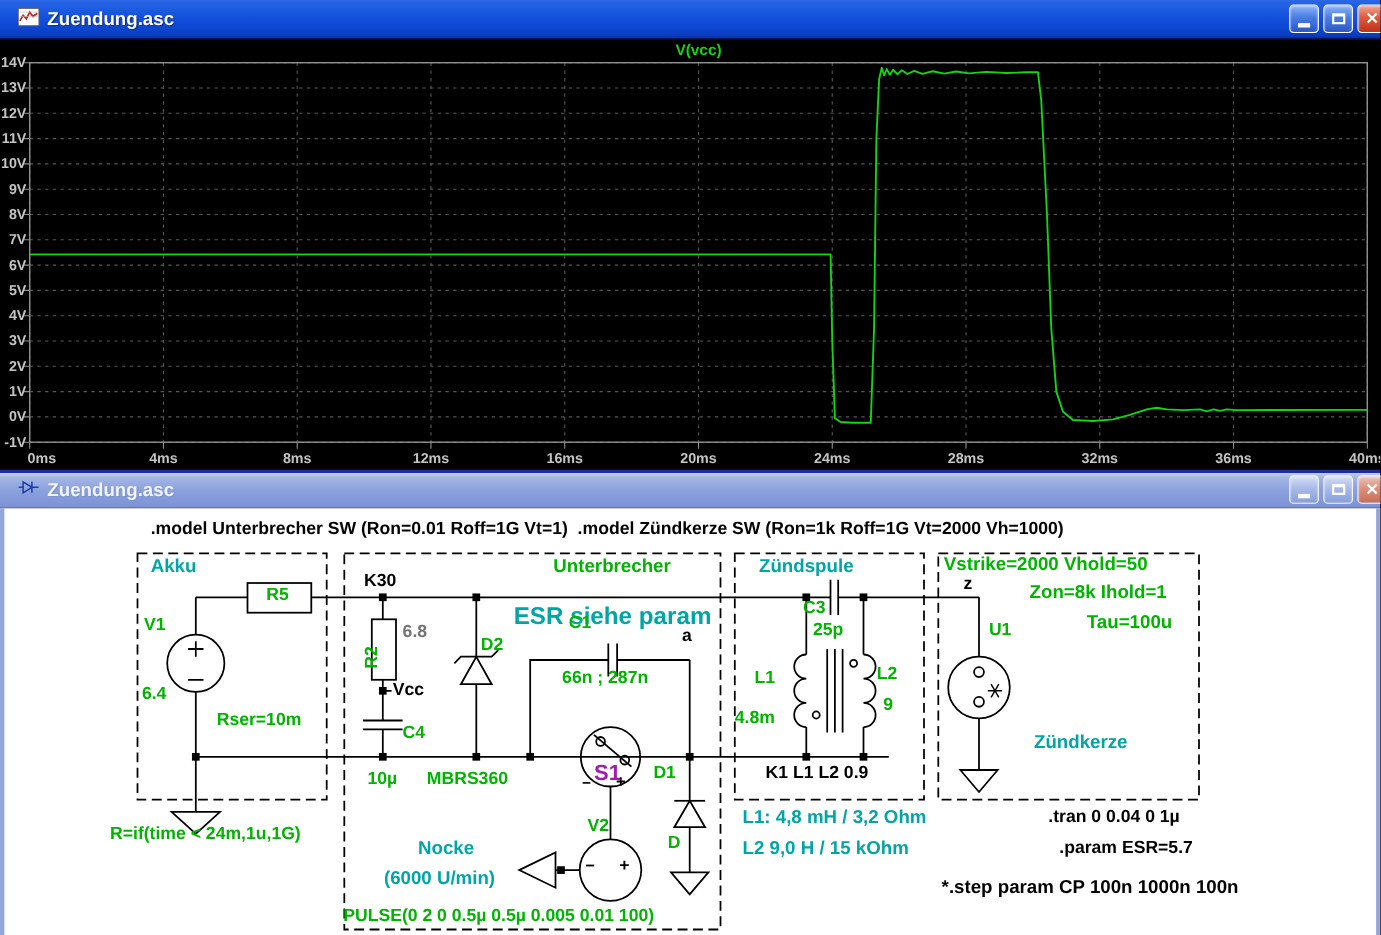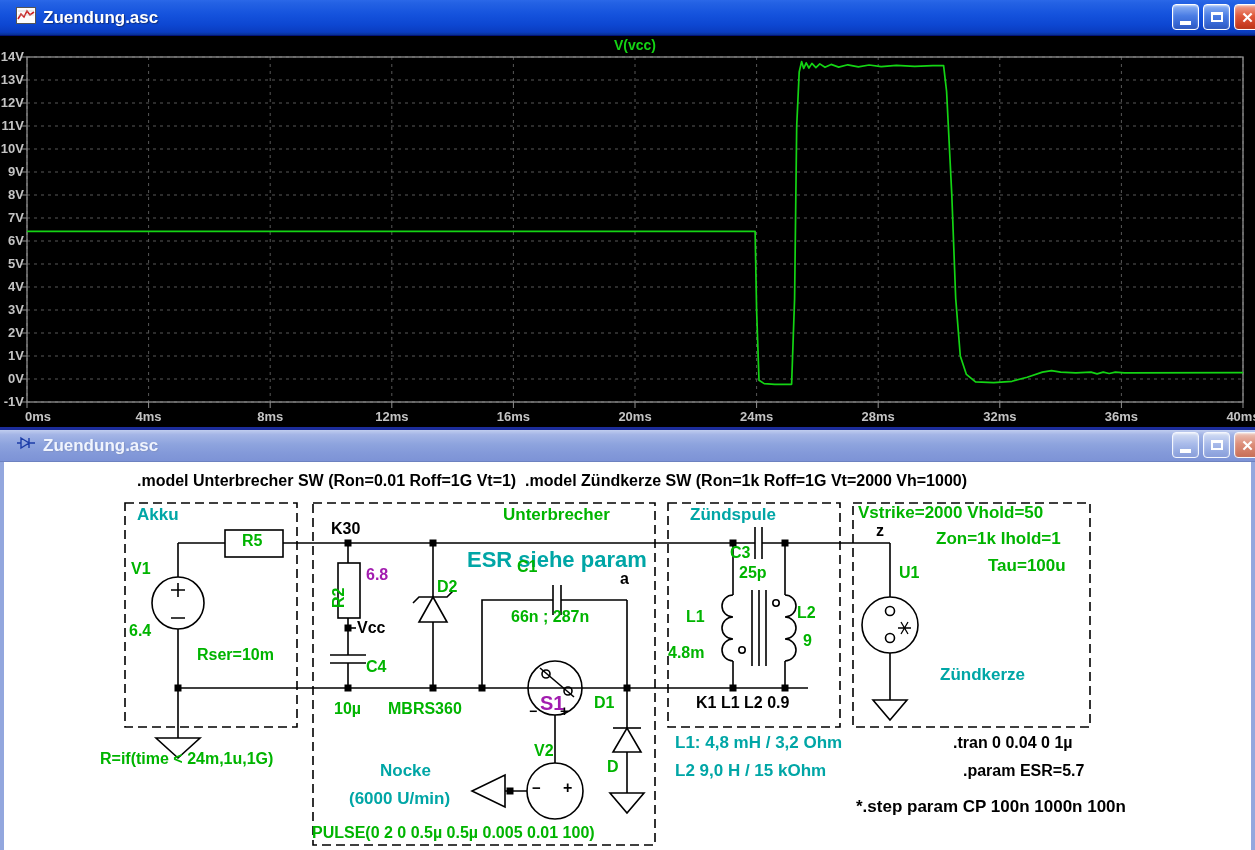--- a/index.html
+++ b/index.html
@@ -253,21 +253,21 @@
         <span style="left: 113px; top: 10px; font-size: 16px; color: rgb(0, 0, 0); margin-left: 24px;">.model Unterbrecher SW (Ron=0.01 Roff=1G Vt=1)  .model Zündkerze SW (Ron=1k Roff=1G Vt=2000 Vh=1000)</span>
         <span style="left: 137px; top: 44px; font-size: 17px; color: rgb(0, 166, 166);">Akku</span>
         <span style="left: 131px; top: 98px; font-size: 16px; color: rgb(0, 180, 0);">V1</span>
         <span style="left: 129px; top: 160px; font-size: 16px; color: rgb(0, 180, 0);">6.4</span>
         <span style="left: 197px; top: 184px; font-size: 16px; color: rgb(0, 180, 0);">Rser=10m</span>
         <span style="left: 242px; top: 70px; font-size: 16px; color: rgb(0, 180, 0);">R5</span>
         <span style="left: 100px; top: 288px; font-size: 16px; color: rgb(0, 180, 0); text-align: right;">R=if(time &lt; 24m,1u,1G)</span>
         <span style="left: 503px; top: 44px; font-size: 17px; color: rgb(0, 180, 0);">Unterbrecher</span>
         <span style="left: 331px; top: 58px; font-size: 16px; color: rgb(0, 0, 0);">K30</span>
         <span style="left: 330px; top: 146px; font-size: 16px; color: rgb(0, 180, 0); transform-origin: left top; transform: rotate(-90deg);">R2</span>
-        <span style="left: 366px; top: 104px; font-size: 16px; color: #a21caf; text-align: center;">6.8</span>
+        <span style="left: 366px; top: 104px; font-size: 16px; color: #737373; text-align: center;">6.8</span>
         <span style="left: 357px; top: 157px; font-size: 16px; color: rgb(0, 0, 0);">Vcc</span>
         <span style="left: 366px; top: 196px; font-size: 16px; color: rgb(0, 180, 0);">C4</span>
         <span style="left: 334px; top: 238px; font-size: 16px; color: rgb(0, 180, 0);">10µ</span>
         <span style="left: 388px; top: 238px; font-size: 16px; color: rgb(0, 180, 0);">MBRS360</span>
         <span style="left: 437px; top: 116px; font-size: 16px; color: rgb(0, 180, 0);">D2</span>
         <span style="left: 467px; top: 86px; font-size: 22px; color: rgb(0, 166, 166);">ESR siehe param</span>
         <span style="left: 517px; top: 96px; font-size: 16px; color: rgb(0, 180, 0);">C1</span>
         <span style="left: 511px; top: 146px; font-size: 16px; color: rgb(0, 180, 0);">66n ; 287n</span>
         <span style="left: 620px; top: 108px; font-size: 16px; color: rgb(0, 0, 0);">a</span>
         <span style="left: 540px; top: 230px; font-size: 20px; color: #a21caf;">S1</span>
@@ -286,21 +286,21 @@
         <span style="left: 739px; top: 102px; font-size: 16px; color: rgb(0, 180, 0);">25p</span>
         <span style="left: 686px; top: 146px; font-size: 16px; color: rgb(0, 180, 0);">L1</span>
         <span style="left: 668px; top: 182px; font-size: 16px; color: rgb(0, 180, 0);">4.8m</span>
         <span style="left: 797px; top: 142px; font-size: 16px; color: rgb(0, 180, 0);">L2</span>
         <span style="left: 803px; top: 170px; font-size: 16px; color: rgb(0, 180, 0);">9</span>
         <span style="left: 696px; top: 232px; font-size: 16px; color: rgb(0, 0, 0);">K1 L1 L2 0.9</span>
         <span style="left: 675px; top: 272px; font-size: 17px; color: rgb(0, 166, 166);">L1: 4,8 mH / 3,2 Ohm</span>
         <span style="left: 675px; top: 300px; font-size: 17px; color: rgb(0, 166, 166);">L2 9,0 H / 15 kOhm</span>
         <span style="left: 940px; top: 204px; font-size: 17px; color: rgb(0, 166, 166);">Zündkerze</span>
         <span style="left: 858px; top: 42px; font-size: 17px; color: rgb(0, 180, 0);">Vstrike=2000 Vhold=50</span>
-        <span style="left: 936px; top: 68px; font-size: 17px; color: rgb(0, 180, 0);">Zon=1k Ihold=1</span>
+        <span style="left: 936px; top: 68px; font-size: 17px; color: rgb(0, 180, 0);">Zon=8k Ihold=1</span>
         <span style="left: 988px; top: 95px; font-size: 17px; color: rgb(0, 180, 0);">Tau=100u</span>
         <span style="left: 876px; top: 60px; font-size: 16px; color: rgb(0, 0, 0);">z</span>
         <span style="left: 899px; top: 102px; font-size: 16px; color: rgb(0, 180, 0);">U1</span>
         <span style="left: 953px; top: 272px; font-size: 16px; color: rgb(0, 0, 0);">.tran 0 0.04 0 1µ</span>
         <span style="left: 963px; top: 300px; font-size: 16px; color: rgb(0, 0, 0);">.param ESR=5.7</span>
         <span style="left: 856px; top: 336px; font-size: 17px; color: rgb(0, 0, 0);">*.step param CP 100n 1000n 100n</span>
       </div>
   </div>
 </div>
 

